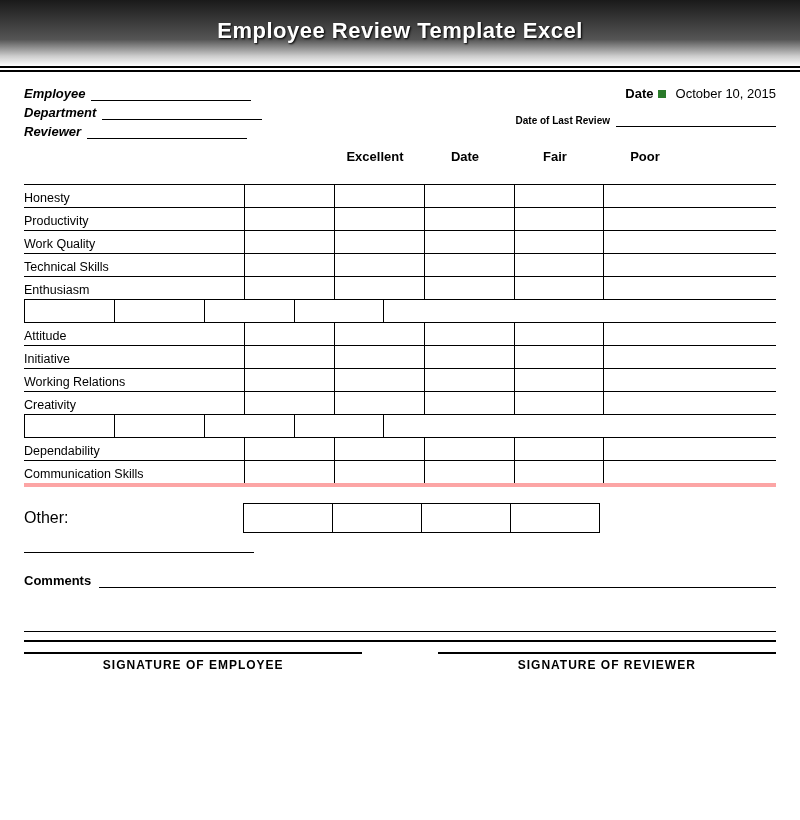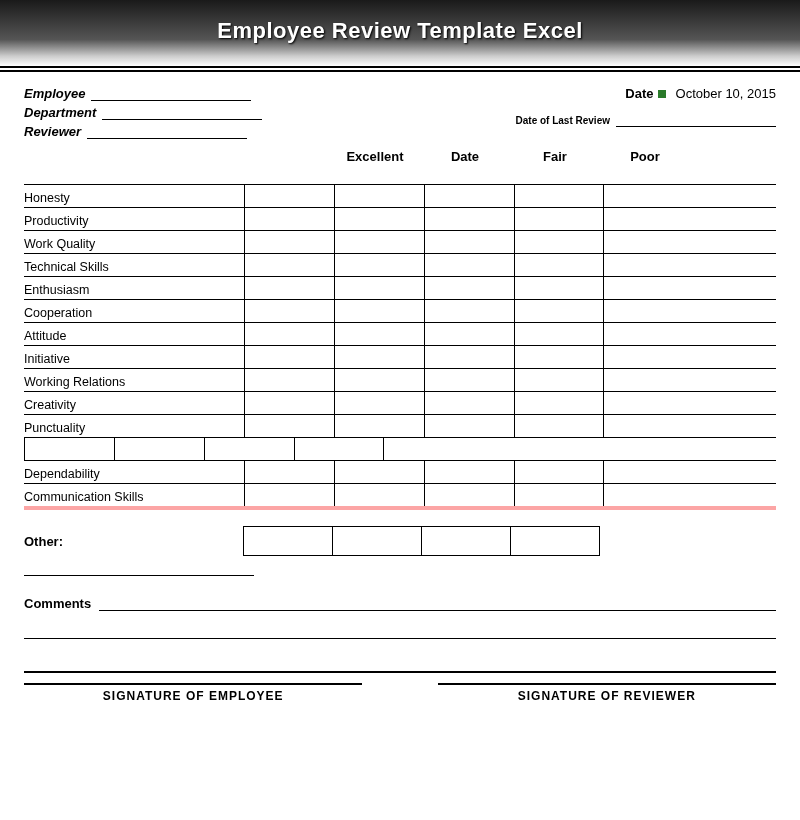--- a/index.html
+++ b/index.html
@@ -127,22 +127,22 @@
     .rating-cell:last-child {
       border-right: 1px solid #000;
     }
     .other-section {
       margin-top: 16px;
       display: flex;
       flex-direction: column;
       gap: 6px;
     }
     .other-label {
-      font-size: 13px;
-      font-weight: bold;
+      font-size: 16px;
+      font-weight: normal;
     }
     .other-row {
       display: flex;
       align-items: center;
       gap: 0;
     }
     .other-line {
       border-bottom: 1px solid #000;
       width: 230px;
       height: 14px;
@@ -166,42 +166,42 @@
       display: flex;
       align-items: center;
     }
     .other-left {
       width: 220px;
     }
     .comments-section {
       margin-top: 20px;
       display: flex;
       flex-direction: column;
-      gap: 4px;
+      gap: 20px;
     }
     .comments-row {
       display: flex;
       align-items: center;
       gap: 8px;
       font-size: 13px;
       font-weight: bold;
     }
     .comments-line {
       border-bottom: 1px solid #000;
       flex: 1;
       height: 14px;
     }
     .comments-line2 {
       border-bottom: 1px solid #000;
       width: 100%;
       height: 14px;
       margin-top: 10px;
     }
     .signature-section {
-      margin-top: 32px;
+      margin-top: 8px;
       display: flex;
       justify-content: space-between;
       border-top: 2px solid #000;
       padding-top: 10px;
     }
     .sig-block {
       display: flex;
       flex-direction: column;
       align-items: center;
       width: 45%;
@@ -301,21 +301,20 @@
           <div class="rating-cell"></div>
         </div>
         <div class="rating-row">
           <div class="row-label">Enthusiasm</div>
           <div class="rating-cell"></div>
           <div class="rating-cell"></div>
           <div class="rating-cell"></div>
           <div class="rating-cell"></div>
         </div>
         <div class="rating-row">
-          <div class="row-label">Cooperation</div>
           <div class="rating-cell"></div>
           <div class="rating-cell"></div>
           <div class="rating-cell"></div>
           <div class="rating-cell"></div>
         </div>
         <div class="rating-row">
           <div class="row-label">Attitude</div>
           <div class="rating-cell"></div>
           <div class="rating-cell"></div>
           <div class="rating-cell"></div>
@@ -330,27 +329,20 @@
         </div>
         <div class="rating-row">
           <div class="row-label">Working Relations</div>
           <div class="rating-cell"></div>
           <div class="rating-cell"></div>
           <div class="rating-cell"></div>
           <div class="rating-cell"></div>
         </div>
         <div class="rating-row">
           <div class="row-label">Creativity</div>
-          <div class="rating-cell"></div>
-          <div class="rating-cell"></div>
-          <div class="rating-cell"></div>
-          <div class="rating-cell"></div>
-        </div>
-        <div class="rating-row">
-          <div class="row-label">Punctuality</div>
           <div class="rating-cell"></div>
           <div class="rating-cell"></div>
           <div class="rating-cell"></div>
           <div class="rating-cell"></div>
         </div>
         <div class="rating-row">
           <div class="rating-cell"></div>
           <div class="rating-cell"></div>
           <div class="rating-cell"></div>
           <div class="rating-cell"></div>

